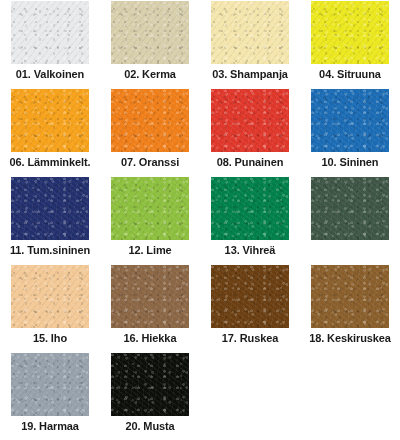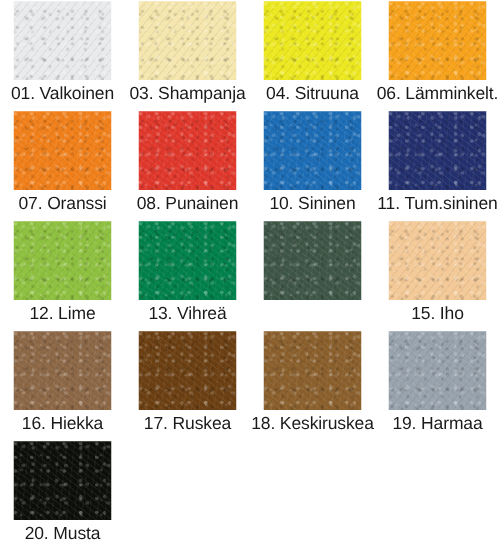--- a/index.html
+++ b/index.html
@@ -63,36 +63,40 @@
     inset: 0;
     background-image:
       repeating-linear-gradient(38deg, rgba(255,255,255,0.055) 0 1px, transparent 1px 4px),
       repeating-linear-gradient(-51deg, rgba(0,0,0,0.05) 0 1px, transparent 1px 5px),
       repeating-linear-gradient(96deg, rgba(255,255,255,0.04) 0 1px, transparent 1px 6px);
     pointer-events: none;
   }
 
   .swatch-label {
     margin-top: 4px;
-    font-size: 14px;
+    font-size: 11px;
     line-height: 12px;
     color: #1a1a1a;
     text-align: center;
     white-space: nowrap;
     letter-spacing: -0.1px;
-    font-weight: 400;
+    font-weight: 700;
   }
 </style>
 </head>
 <body>
 
 <div id="swatch-grid">
     <div class="swatch-cell">
       <div class="swatch-chip" style="background-color: rgb(232, 234, 235);"></div>
       <div class="swatch-label">01. Valkoinen</div>
+    </div>
+    <div class="swatch-cell">
+      <div class="swatch-chip" style="background-color: rgb(216, 207, 173);"></div>
+      <div class="swatch-label">02. Kerma</div>
     </div>
     <div class="swatch-cell">
       <div class="swatch-chip" style="background-color: rgb(245, 230, 173);"></div>
       <div class="swatch-label">03. Shampanja</div>
     </div>
     <div class="swatch-cell">
       <div class="swatch-chip" style="background-color: rgb(236, 232, 31);"></div>
       <div class="swatch-label">04. Sitruuna</div>
     </div>
     <div class="swatch-cell">

